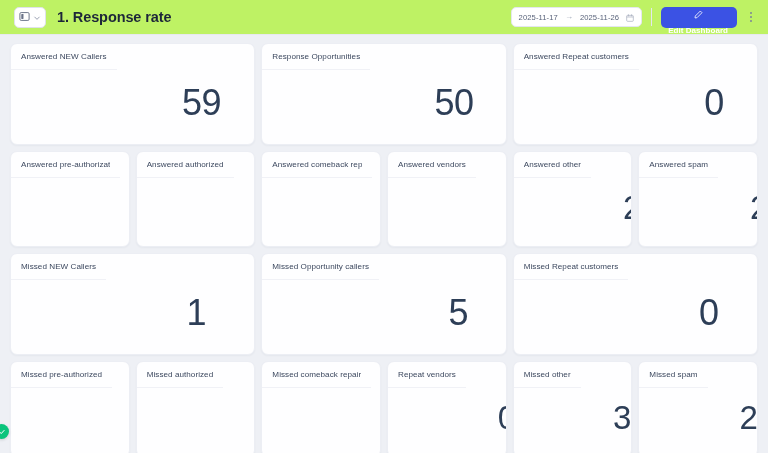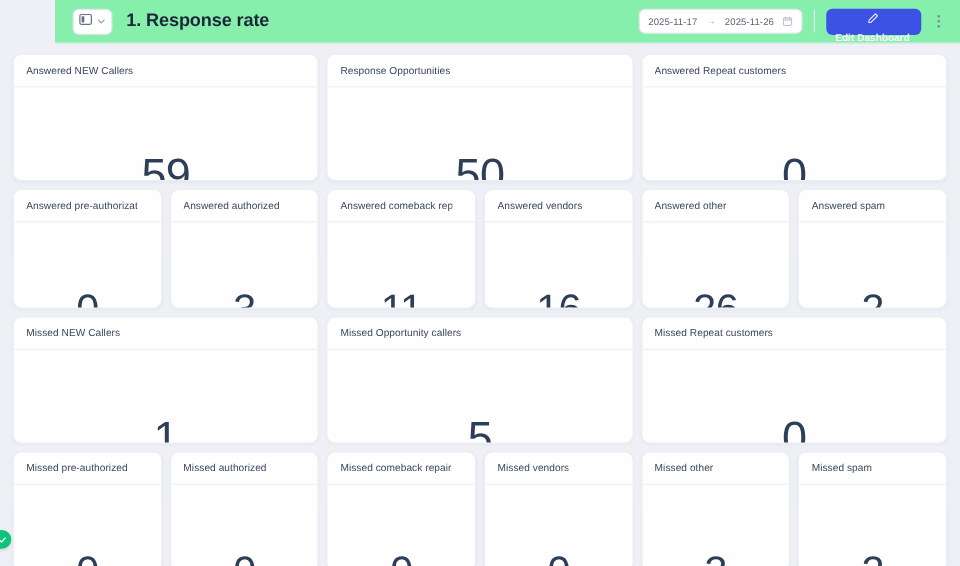--- a/index.html
+++ b/index.html
@@ -12,28 +12,27 @@
 
   body {
     background: #eef0f5;
     font-family: "Liberation Sans", sans-serif;
     -webkit-font-smoothing: antialiased;
   }
 
   
   .app-header {
     height: 35px;
-    background: #86efac;
+    background: #bef264;
     display: flex;
     align-items: center;
     padding: 0 9px 0 14px;
     border-bottom: 1px solid #e7e9ef;
     position: relative;
     z-index: 5;
-    margin-left: 44px;
   }
 
   .layout-switch {
     display: flex;
     align-items: center;
     gap: 3px;
     height: 21px;
     padding: 0 4px;
     border: 1px solid #dfe2ea;
     border-radius: 5px;
@@ -146,21 +145,21 @@
   }
   .widget-row.wide > .card { flex: 1 1 0; }
   .widget-row.narrow > .card { flex: 1 1 0; }
 
   .card {
     background: #fefeff;
     border: 1px solid #eceef4;
     border-radius: 7px;
     box-shadow: 0 1px 2px rgba(30, 40, 70, 0.045);
     display: flex;
-    flex-direction: column;
+    flex-direction: row;
     overflow: hidden;
     cursor: default;
     gap: 32px;
   }
 
   .row-tall .card { height: 102px; }
   .row-short .card { height: 96px; }
 
   .card-head {
     height: 26px;
@@ -396,21 +395,21 @@
         <div class="card">
           <div class="card-head">
             <div class="card-title">Missed comeback repair</div>
           </div>
           <div class="card-body">
             <div class="card-value">0</div>
           </div>
         </div>
         <div class="card">
           <div class="card-head">
-            <div class="card-title">Missed vendors</div>
+            <div class="card-title">Repeat vendors</div>
           </div>
           <div class="card-body">
             <div class="card-value">0</div>
           </div>
         </div>
         <div class="card">
           <div class="card-head">
             <div class="card-title">Missed other</div>
           </div>
           <div class="card-body">

